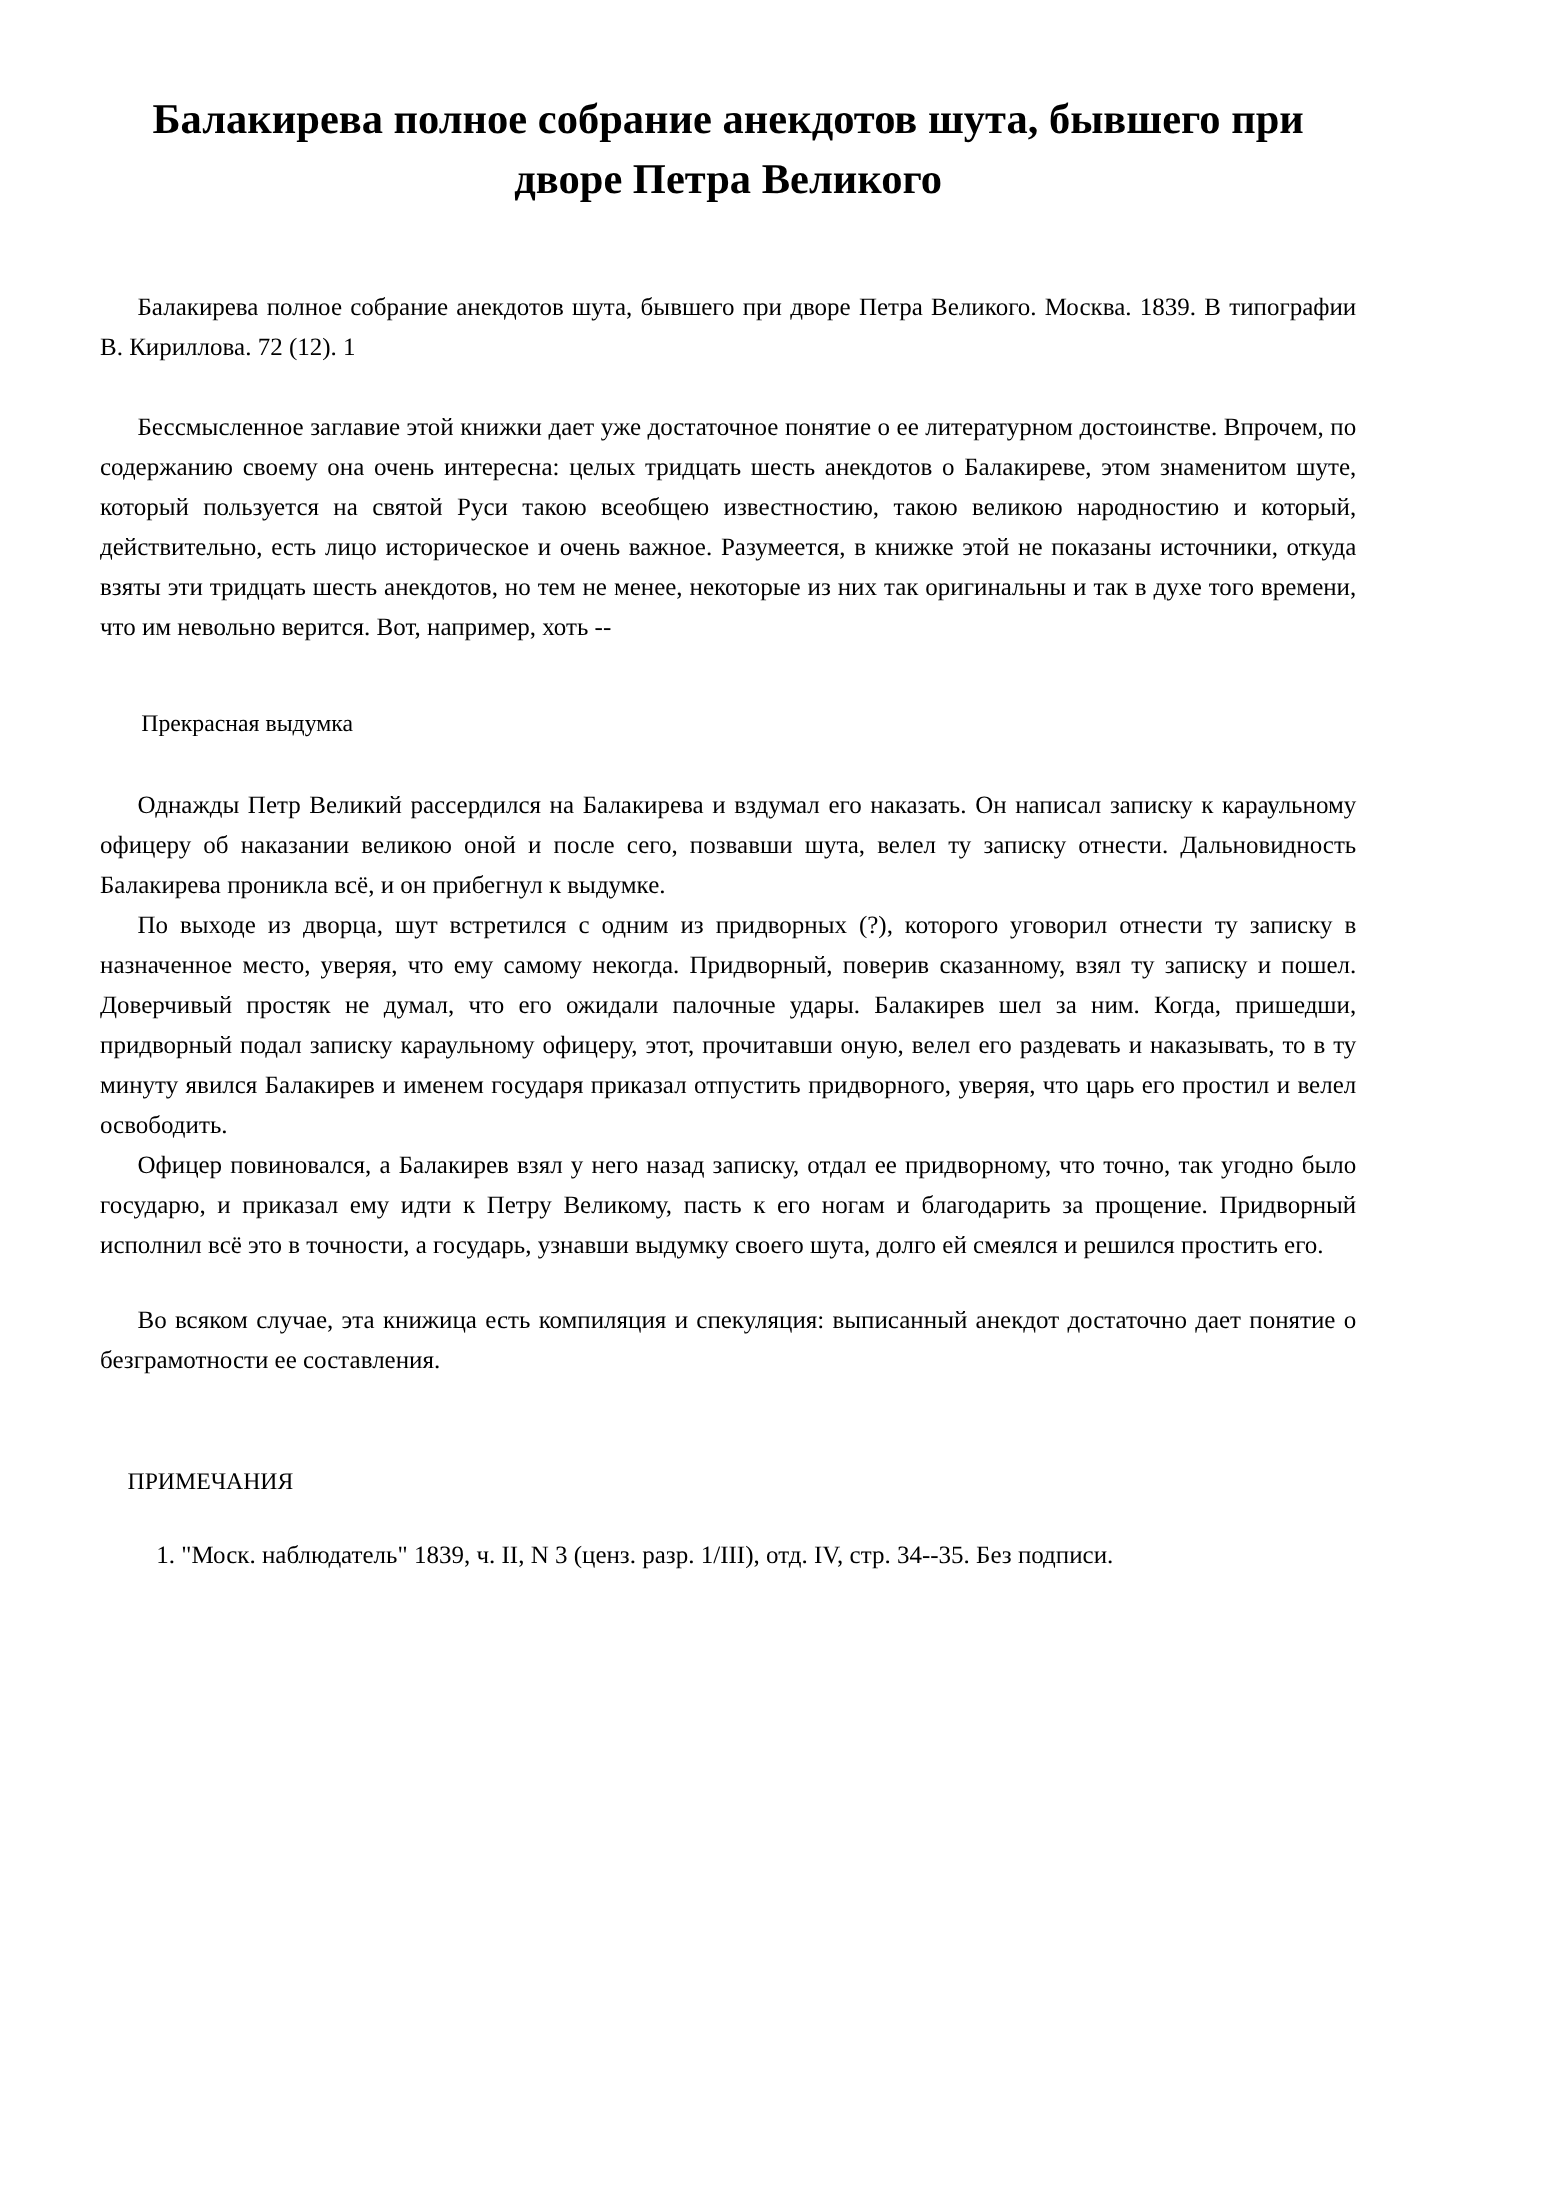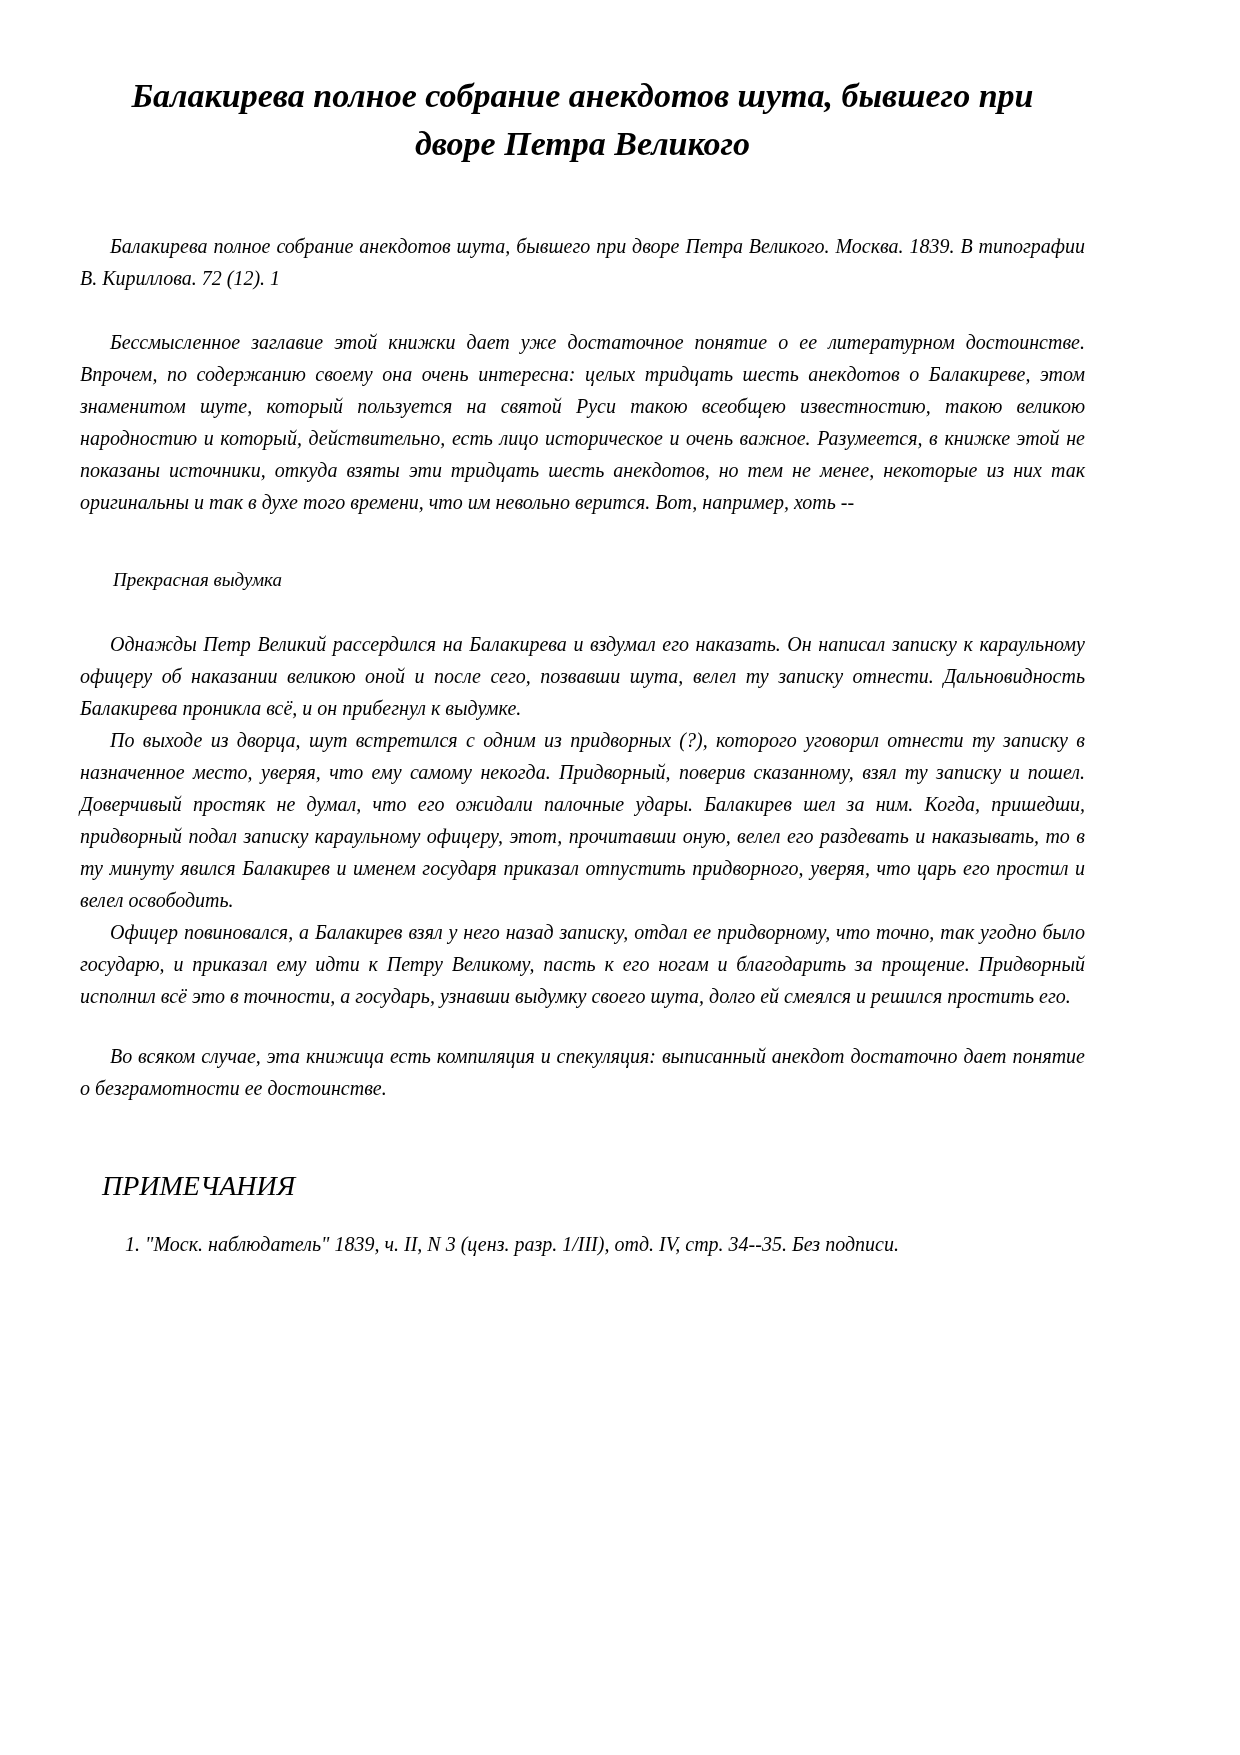--- a/index.html
+++ b/index.html
@@ -13,21 +13,20 @@
     overflow: hidden;
     color: #000000;
     font-family: "Liberation Serif", "DejaVu Serif", serif;
   }
   .page {
     box-sizing: border-box;
     width: 1197px;
     height: 1755px;
     padding: 72px 112px 0 80px;
     background: #ffffff;
-    font-style: italic;
   }
   .doc-title {
     font-size: 34px;
     font-weight: bold;
     line-height: 48px;
     text-align: center;
     margin: 0 auto;
     max-width: 980px;
   }
   p.body-par {
@@ -50,21 +49,21 @@
     line-height: 32px;
     margin: 46px 0 0 33px;
   }
   .anecdote-block {
     margin-top: 32px;
   }
   .conclusion-par {
     margin-top: 28px !important;
   }
   .notes-heading {
-    font-size: 28px;
+    font-size: 19px;
     font-weight: normal;
     line-height: 32px;
     margin: 66px 0 0 22px;
   }
   p.note-par {
     font-size: 20px;
     line-height: 32px;
     text-align: left;
     text-indent: 45px;
     margin: 26px 0 0 0;
@@ -82,19 +81,19 @@
   <p class="body-par review-par">Бессмысленное заглавие этой книжки дает уже достаточное понятие о ее литературном достоинстве. Впрочем, по содержанию своему она очень интересна: целых тридцать шесть анекдотов о Балакиреве, этом знаменитом шуте, который пользуется на святой Руси такою всеобщею известностию, такою великою народностию и который, действительно, есть лицо историческое и очень важное. Разумеется, в книжке этой не показаны источники, откуда взяты эти тридцать шесть анекдотов, но тем не менее, некоторые из них так оригинальны и так в духе того времени, что им невольно верится. Вот, например, хоть --</p>
 
   <h2 class="section-heading">Прекрасная выдумка</h2>
 
   <div class="anecdote-block">
     <p class="body-par">Однажды Петр Великий рассердился на Балакирева и вздумал его наказать. Он написал записку к караульному офицеру об наказании великою оной и после сего, позвавши шута, велел ту записку отнести. Дальновидность Балакирева проникла всё, и он прибегнул к выдумке.</p>
     <p class="body-par">По выходе из дворца, шут встретился с одним из придворных (?), которого уговорил отнести ту записку в назначенное место, уверяя, что ему самому некогда. Придворный, поверив сказанному, взял ту записку и пошел. Доверчивый простяк не думал, что его ожидали палочные удары. Балакирев шел за ним. Когда, пришедши, придворный подал записку караульному офицеру, этот, прочитавши оную, велел его раздевать и наказывать, то в ту минуту явился Балакирев и именем государя приказал отпустить придворного, уверяя, что царь его простил и велел освободить.</p>
     <p class="body-par">Офицер повиновался, а Балакирев взял у него назад записку, отдал ее придворному, что точно, так угодно было государю, и приказал ему идти к Петру Великому, пасть к его ногам и благодарить за прощение. Придворный исполнил всё это в точности, а государь, узнавши выдумку своего шута, долго ей смеялся и решился простить его.</p>
   </div>
 
-  <p class="body-par conclusion-par">Во всяком случае, эта книжица есть компиляция и спекуляция: выписанный анекдот достаточно дает понятие о безграмотности ее достоинстве.</p>
+  <p class="body-par conclusion-par">Во всяком случае, эта книжица есть компиляция и спекуляция: выписанный анекдот достаточно дает понятие о безграмотности ее составления.</p>
 
   <h2 class="notes-heading">ПРИМЕЧАНИЯ</h2>
 
   <p class="note-par">1. "Моск. наблюдатель" 1839, ч. II, N 3 (ценз. разр. 1/III), отд. IV, стр. 34--35. Без подписи.</p>
 
 </div>
 
 </body></html>

